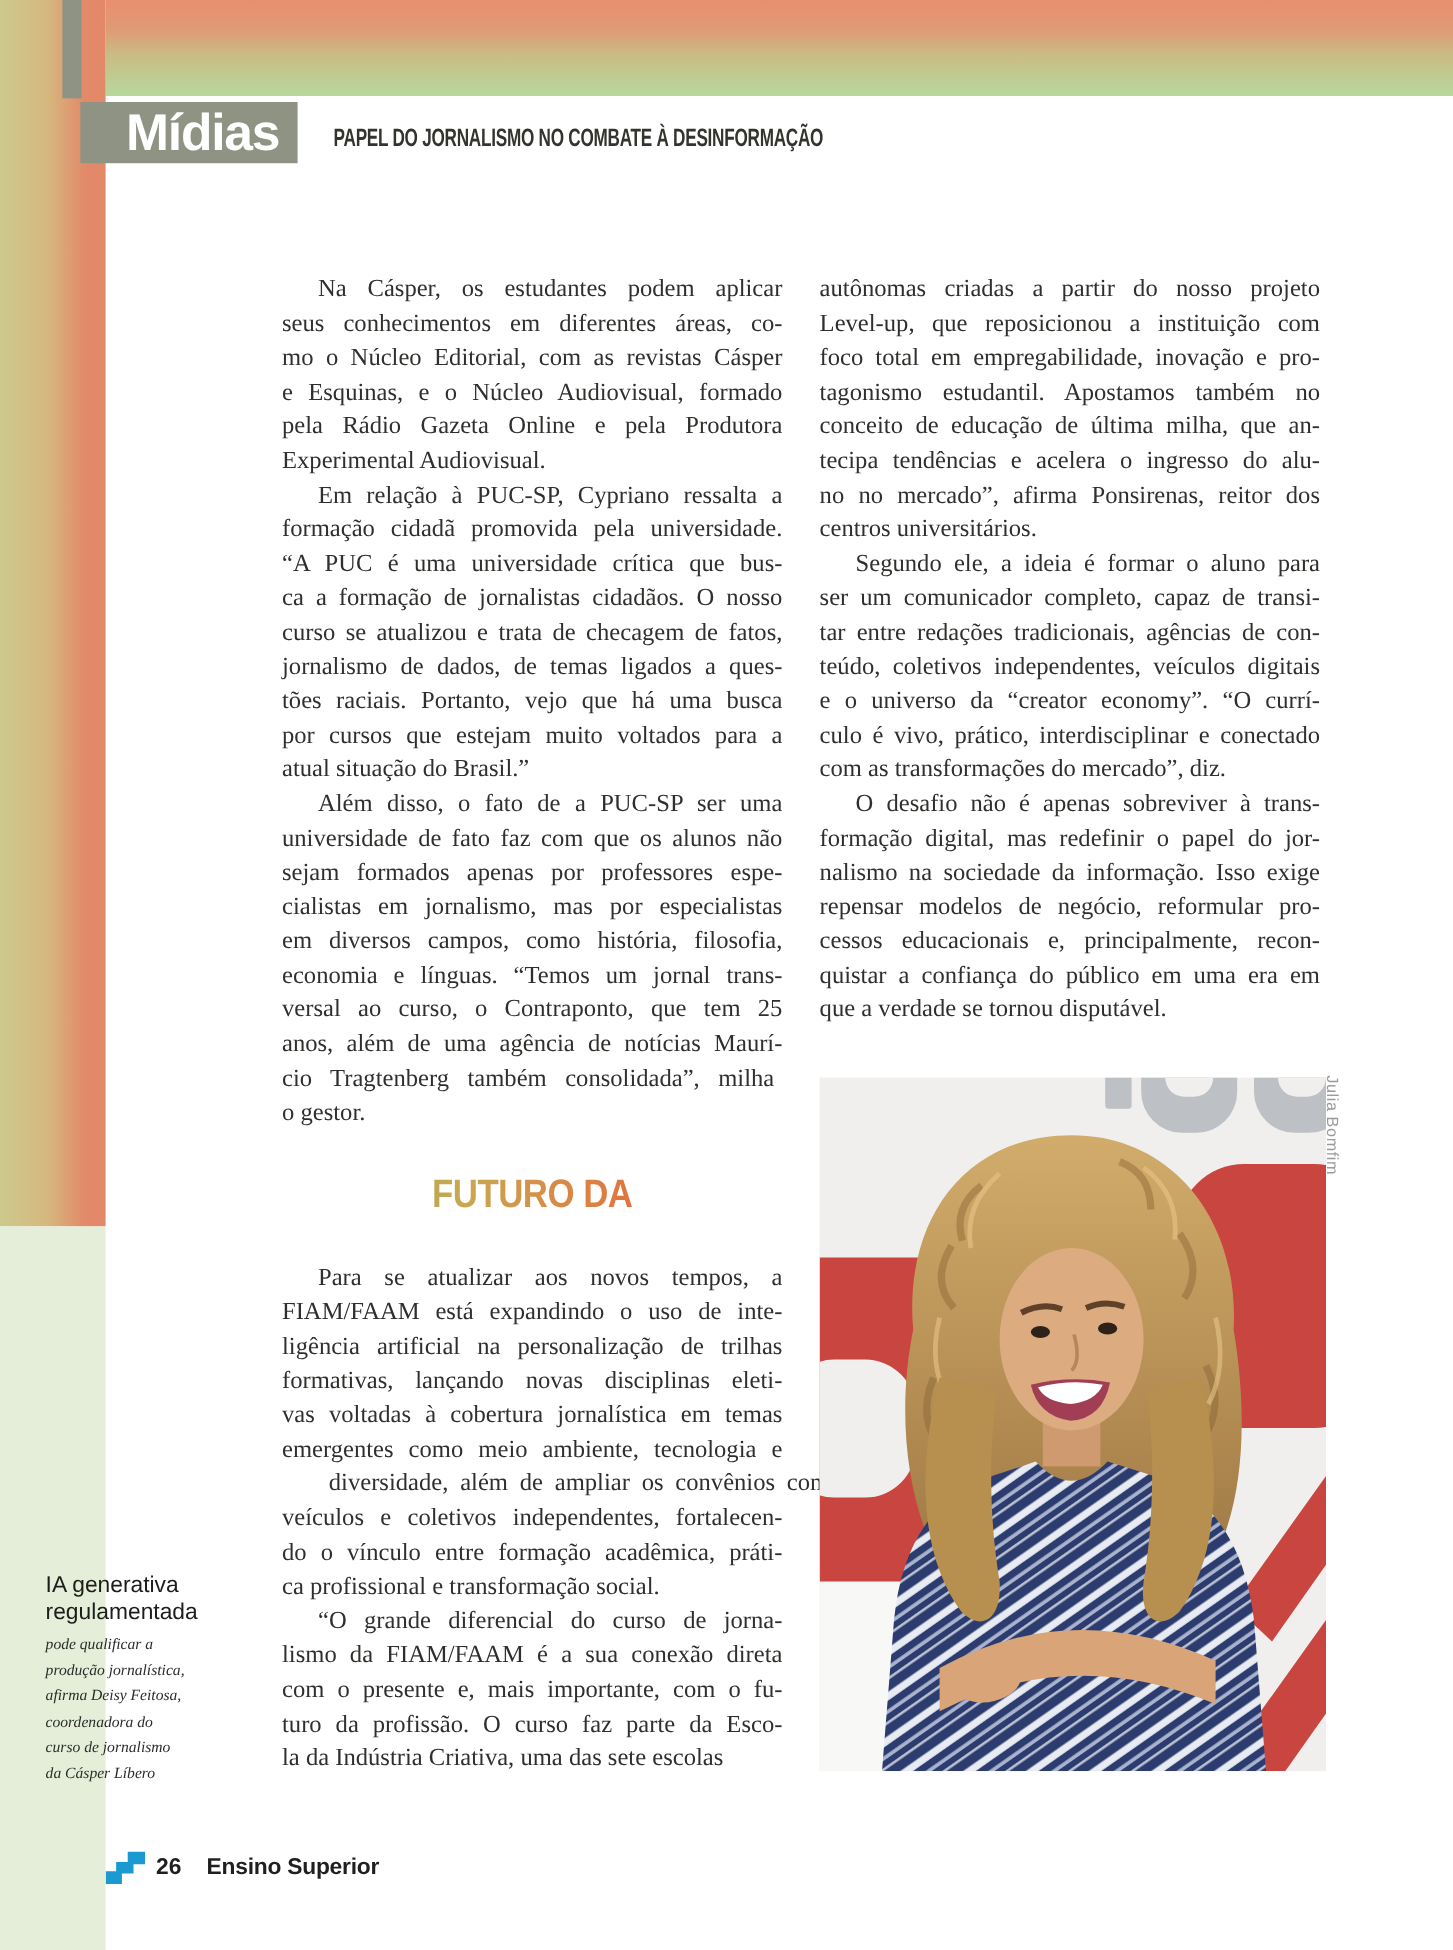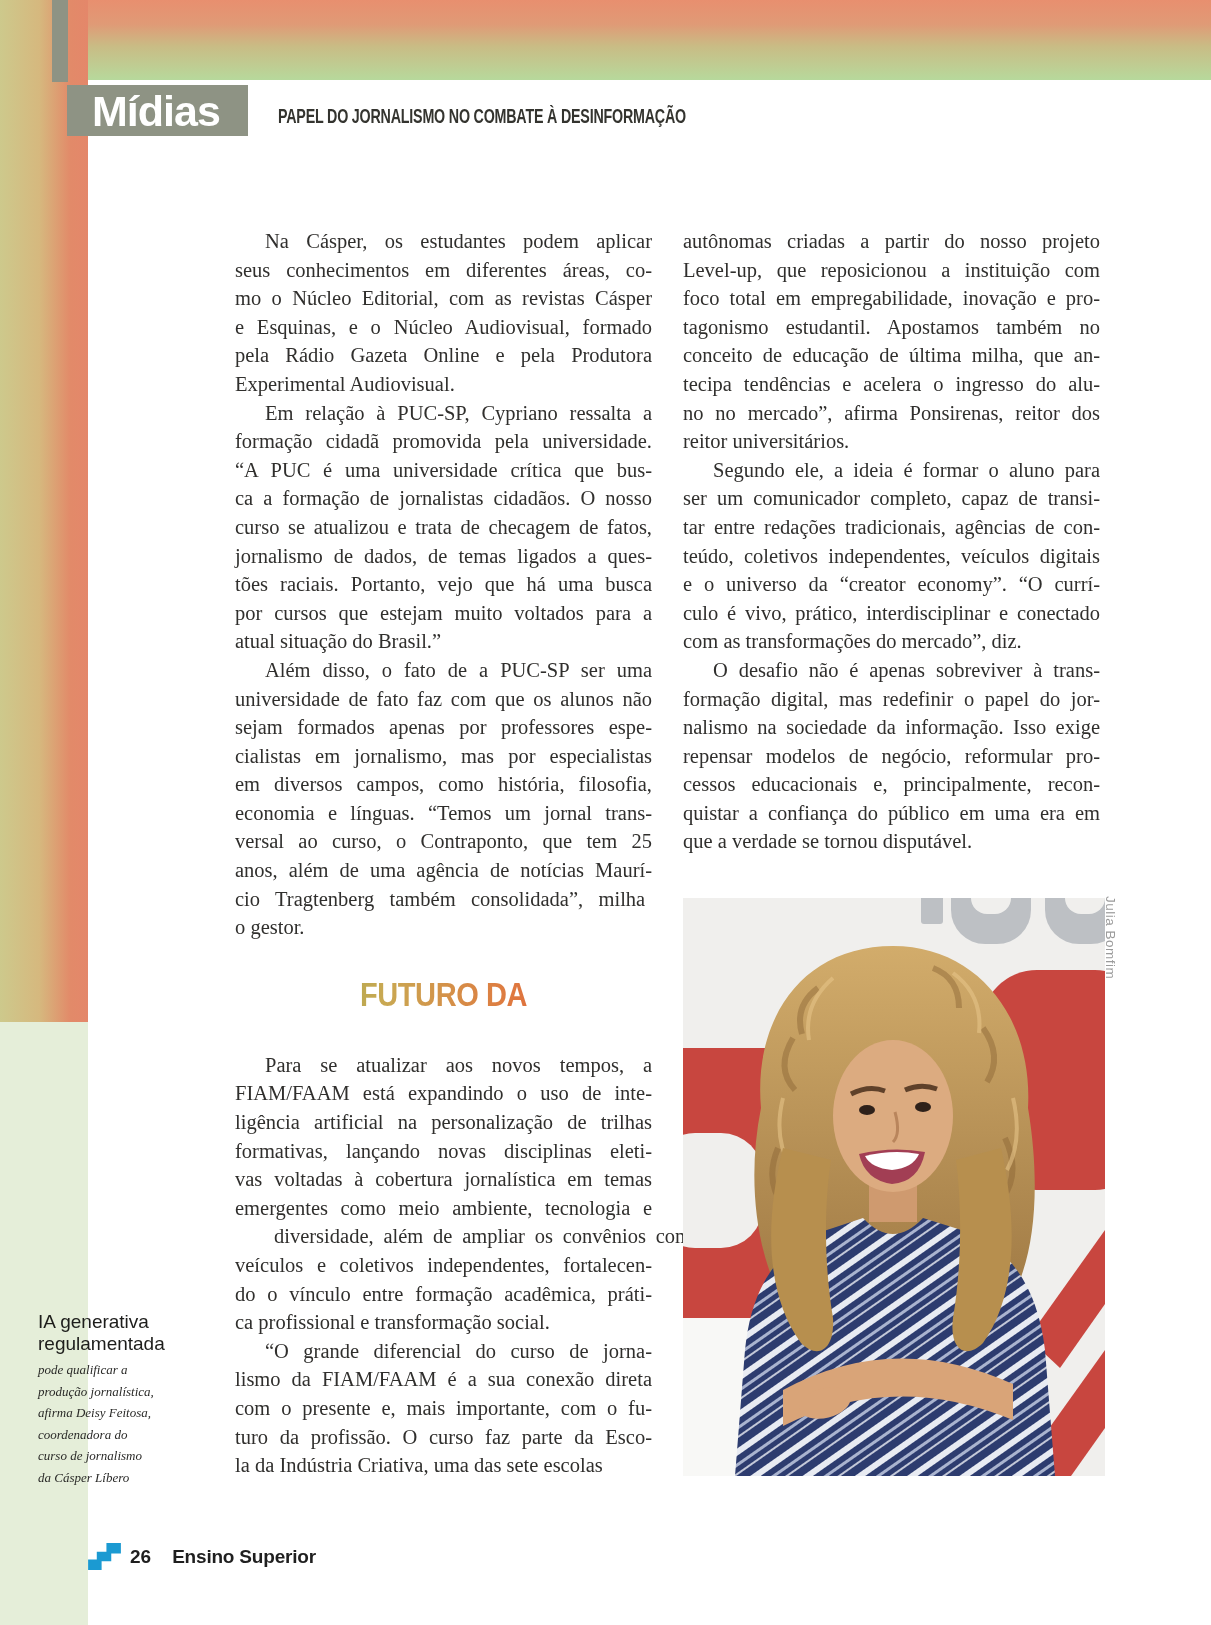--- a/index.html
+++ b/index.html
@@ -9,21 +9,21 @@
   
   .top-band{position:absolute;left:88px;top:0;right:0;height:80px;
     background:linear-gradient(180deg,#e88f6f 0%,#e09a76 30%,#c9bc85 58%,#b7d99c 100%);}
   .left-stripe{position:absolute;left:0;top:0;width:88px;height:1022px;
     background:linear-gradient(90deg,#cdc98c 0%,#d6b87e 45%,#e28a69 80%,#e4876a 100%);}
   .left-panel{position:absolute;left:0;top:1022px;width:88px;height:603px;background:#e5eed9;}
   .gray-bar{position:absolute;left:52px;top:0;width:16px;height:82px;background:#8e9384;}
 
   
   .badge{position:absolute;left:67px;top:85px;width:181px;height:51px;background:#8e9384;}
-  .badge span{display:inline-block;padding-left:25px;line-height:52px;
+  .badge span{display:inline-block;padding-left:38px;line-height:52px;
     font-family:"Liberation Sans",sans-serif;font-weight:bold;font-size:43px;color:#ffffff;
     letter-spacing:-1px;}
   .kicker{position:absolute;left:278px;top:101px;height:30px;overflow:visible;}
   .kicker span{display:inline-block;white-space:nowrap;line-height:30px;
     font-family:"Liberation Sans",sans-serif;font-weight:bold;font-size:21px;color:#34342f;
     letter-spacing:-0.3px;transform-origin:left center;}
 
   
   .col{position:absolute;top:227px;width:417px;color:#302f2d;}
   .col-left{left:235px;}
@@ -134,21 +134,21 @@
     </div>
   <div class="col col-right" id="col-right">
       <div class="para">
         <div class="line"><span style="word-spacing: 10.1016px;">autônomas criadas a partir do nosso projeto</span></div>
         <div class="line"><span style="word-spacing: 9.39375px;">Level-up, que reposicionou a instituição com</span></div>
         <div class="line"><span style="word-spacing: 4.89323px;">foco total em empregabilidade, inovação e pro-</span></div>
         <div class="line"><span style="word-spacing: 12.1484px;">tagonismo estudantil. Apostamos também no</span></div>
         <div class="line"><span style="word-spacing: 5.25223px;">conceito de educação de última milha, que an-</span></div>
         <div class="line"><span style="word-spacing: 6.80134px;">tecipa tendências e acelera o ingresso do alu-</span></div>
         <div class="line"><span style="word-spacing: 6.6901px;">no no mercado”, afirma Ponsirenas, reitor dos</span></div>
-        <div class="line last"><span>reitor universitários.</span></div>
+        <div class="line last"><span>centros universitários.</span></div>
       </div>
       <div class="para">
         <div class="line indent"><span style="word-spacing: 5.04297px;">Segundo ele, a ideia é formar o aluno para</span></div>
         <div class="line"><span style="word-spacing: 4.89323px;">ser um comunicador completo, capaz de transi-</span></div>
         <div class="line"><span style="word-spacing: 4.14062px;">tar entre redações tradicionais, agências de con-</span></div>
         <div class="line"><span style="word-spacing: 5.1875px;">teúdo, coletivos independentes, veículos digitais</span></div>
         <div class="line"><span style="word-spacing: 6.71875px;">e o universo da “creator economy”. “O currí-</span></div>
         <div class="line"><span style="word-spacing: 3.65885px;">culo é vivo, prático, interdisciplinar e conectado</span></div>
         <div class="line last"><span>com as transformações do mercado”, diz.</span></div>
       </div>

